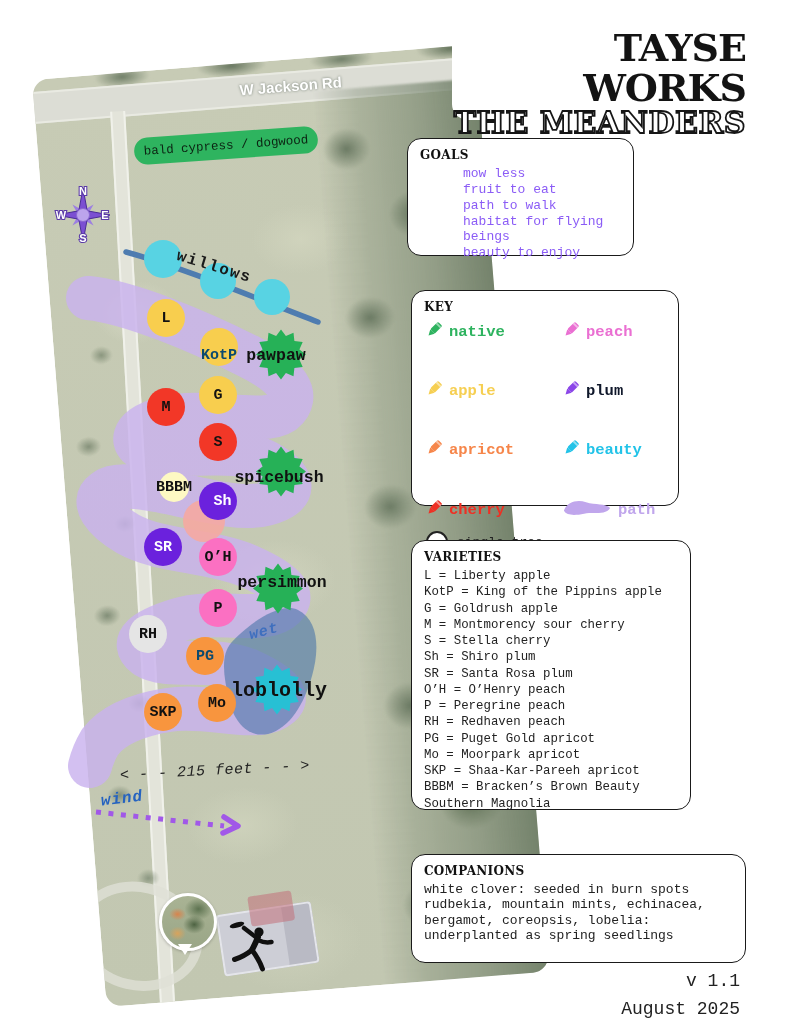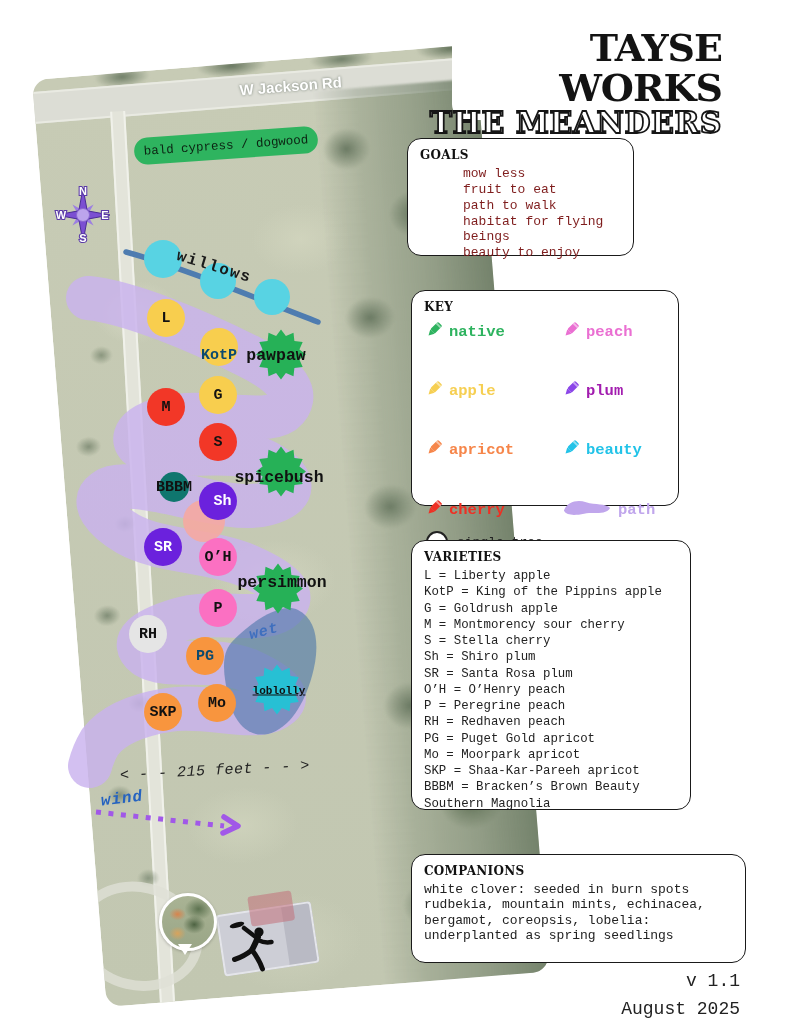--- a/index.html
+++ b/index.html
@@ -81,32 +81,32 @@
           radial-gradient(16px 13px at 62% 55%, #4d6342, rgba(0,0,0,0) 70%),
           radial-gradient(12px 10px at 30% 72%, #d8a35c, rgba(0,0,0,0) 70%),
           radial-gradient(20px 16px at 70% 25%, #5d7350, rgba(0,0,0,0) 70%),
           linear-gradient(#a9b394,#9aa687);}
   .callout-tip{position:absolute;left:178px;top:944px;width:0;height:0;
         border-left:7px solid transparent;border-right:7px solid transparent;border-top:11px solid #fff;}
   .frisbee{position:absolute;left:225px;top:916px;}
 
   
   .title-card{position:absolute;left:452px;top:22px;width:308px;height:98px;background:#fff;border-radius:16px;}
-  .title-block{position:absolute;left:416px;top:28px;width:306px;text-align:right;}
+  .title-block{position:absolute;left:440px;top:28px;width:306px;text-align:right;}
   .title-block h1{margin:0;font-family:"DejaVu Serif",serif;font-weight:bold;font-size:38px;
         letter-spacing:-1px;color:#131313;line-height:1.05;}
   .title-block h2{margin:0;font-family:"DejaVu Serif",serif;font-weight:bold;font-size:30px;
         letter-spacing:.5px;color:#fff;-webkit-text-stroke:1.8px #161616;line-height:1.0;}
 
   .box{position:absolute;background:#fff;border:1.8px solid #1a1a1a;border-radius:14px;
        padding:9px 12px;box-sizing:border-box;}
   .box h3{margin:0 0 4px 0;font-family:"DejaVu Serif",serif;font-weight:bold;font-size:12px;
        letter-spacing:.3px;color:#111;}
   #goals-box{left:407px;top:138px;width:227px;height:118px;}
-  .goal-line{font-size:13px;line-height:1.22;color:#7f1d1d;padding-left:43px;}
+  .goal-line{font-size:13px;line-height:1.22;color:#8b5cf6;padding-left:43px;}
   #key-box{left:411px;top:290px;width:268px;height:216px;}
   .keygrid{display:grid;grid-template-columns:1fr 1fr;row-gap:8px;column-gap:2px;margin-top:3px;gap:32px;}
   .keyrow{display:flex;align-items:center;gap:3px;}
   .keyrow .klabel{font-weight:bold;font-size:15.5px;}
   .keyline{display:flex;align-items:center;gap:7px;margin-top:5px;font-size:13px;color:#222;}
   #varieties-box{left:411px;top:540px;width:280px;height:270px;}
   .variety-line{font-size:12.4px;line-height:1.31;color:#222;}
   #companions-box{left:411px;top:854px;width:335px;height:109px;}
   .companion-line{font-size:13px;line-height:1.18;color:#222;}
   .footer{position:absolute;right:51px;top:968px;text-align:right;font-size:18px;color:#222;line-height:1.55;}
@@ -178,21 +178,21 @@
       </div>
       <div class="tree" style="left: 218px; top: 395px; width: 38px; height: 38px; background: rgb(248, 206, 78);">
         <span style="color: rgb(17, 17, 17);">G</span>
       </div>
       <div class="tree" style="left: 166px; top: 407px; width: 38px; height: 38px; background: rgb(242, 55, 39);">
         <span style="color: rgb(17, 17, 17);">M</span>
       </div>
       <div class="tree" style="left: 218px; top: 442px; width: 38px; height: 38px; background: rgb(242, 55, 39);">
         <span style="color: rgb(17, 17, 17);">S</span>
       </div>
-      <div class="tree" style="left: 174px; top: 487px; width: 30px; height: 30px; background: #0f766e;">
+      <div class="tree" style="left: 174px; top: 487px; width: 30px; height: 30px; background: #fef9c3;">
         <span style="color: rgb(17, 17, 17);">BBBM</span>
       </div>
       <div class="tree" style="left: 218px; top: 501px; width: 38px; height: 38px; background: rgb(107, 33, 221);">
         <span style="color: rgb(255, 255, 255); margin-left: 9px;">Sh</span>
       </div>
       <div class="tree" style="left: 163px; top: 547px; width: 38px; height: 38px; background: rgb(107, 33, 221); justify-content: center;">
         <span style="color: rgb(255, 255, 255);">SR</span>
       </div>
       <div class="tree" style="left: 218px; top: 557px; width: 38px; height: 38px; background: rgb(251, 112, 194);">
         <span style="color: rgb(17, 17, 17);">O’H</span>
@@ -209,21 +209,21 @@
       <div class="tree" style="left: 217px; top: 703px; width: 38px; height: 38px; background: rgb(248, 149, 62);">
         <span style="color: rgb(17, 17, 17);">Mo</span>
       </div>
       <div class="tree" style="left: 163px; top: 712px; width: 38px; height: 38px; background: rgb(248, 149, 62);">
         <span style="color: rgb(17, 17, 17);">SKP</span>
       </div>
       <div class="maplabel" style="left: 214px; top: 267px; transform: translate(-50%, -50%) rotate(17deg); color: rgb(26, 26, 26); font-size: 16px; letter-spacing: 1.5px; font-weight: 700;">willows</div>
       <div class="maplabel" style="left: 276px; top: 356px; transform: translate(-50%, -50%) rotate(0deg); color: rgb(17, 17, 17); font-size: 16.5px; letter-spacing: 0px; font-weight: 700;">pawpaw</div>
       <div class="maplabel" style="left: 279px; top: 478px; transform: translate(-50%, -50%) rotate(0deg); color: rgb(17, 17, 17); font-size: 16.5px; letter-spacing: 0px; font-weight: 700;">spicebush</div>
       <div class="maplabel" style="left: 282px; top: 583px; transform: translate(-50%, -50%) rotate(0deg); color: rgb(17, 17, 17); font-size: 16.5px; letter-spacing: 0px; font-weight: 700;">persimmon</div>
-      <div class="maplabel" style="left: 279px; top: 691px; transform: translate(-50%, -50%) rotate(0deg); color: rgb(17, 17, 17); font-size: 11px; letter-spacing: 0px; font-weight: 700; text-decoration: underline;">loblolly</div>
+      <div class="maplabel" style="left: 279px; top: 691px; transform: translate(-50%, -50%) rotate(0deg); color: rgb(17, 17, 17); font-size: 20px; letter-spacing: 0px; font-weight: 700;">loblolly</div>
       <div class="maplabel" style="left: 264px; top: 632px; transform: translate(-50%, -50%) rotate(-15deg); color: rgb(63, 111, 190); font-size: 15px; letter-spacing: 1px; font-weight: 700; font-style: italic;">wet</div>
       <div class="maplabel" style="left: 122px; top: 799px; transform: translate(-50%, -50%) rotate(-7deg); color: rgb(37, 99, 192); font-size: 16px; letter-spacing: 1px; font-weight: 700; font-style: italic;">wind</div>
       <div class="maplabel" style="left: 215px; top: 771px; transform: translate(-50%, -50%) rotate(-3deg); color: rgb(34, 34, 34); font-size: 15px; letter-spacing: 0.5px; font-style: italic;">&lt; - - 215 feet - - &gt;</div>
     </div>
 
   <div class="pill">
     <span>bald cypress / dogwood</span>
   </div>
 
   <svg class="compass" id="compass" width="60" height="60" viewBox="0 0 60 60">
@@ -302,21 +302,21 @@
     <span class="klabel" style="color:#f6cf52">apple</span>
         </div>
         <div class="keyrow">
           <span class="kicon"><svg width="22" height="22" viewBox="0 0 24 24">
       <g transform="rotate(-45 12 12)" fill="#8b46e8">
         <polygon points="2,12 8,8.6 8,15.4"></polygon>
         <rect x="8" y="8.6" width="12" height="6.8" rx="1.6"></rect>
         <rect x="16.5" y="8.6" width="2" height="6.8" fill="rgba(255,255,255,.5)"></rect>
       </g>
             </svg></span>
-    <span class="klabel" style="color:#a21caf">plum</span>
+    <span class="klabel" style="color:#0f172a">plum</span>
         </div>
         <div class="keyrow">
           <span class="kicon"><svg width="22" height="22" viewBox="0 0 24 24">
       <g transform="rotate(-45 12 12)" fill="#f6864a">
         <polygon points="2,12 8,8.6 8,15.4"></polygon>
         <rect x="8" y="8.6" width="12" height="6.8" rx="1.6"></rect>
         <rect x="16.5" y="8.6" width="2" height="6.8" fill="rgba(255,255,255,.5)"></rect>
       </g>
             </svg></span>
     <span class="klabel" style="color:#f6864a">apricot</span>

